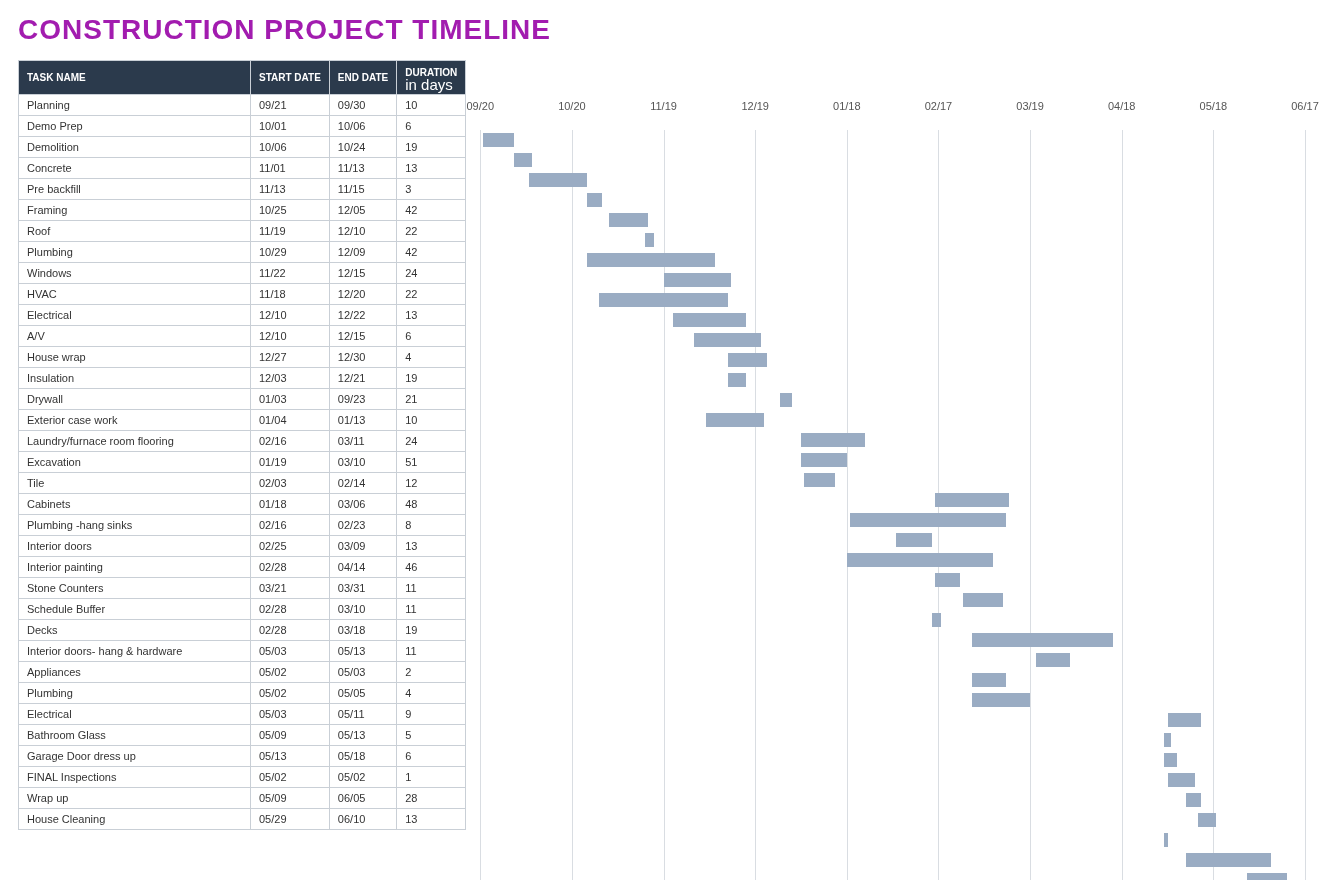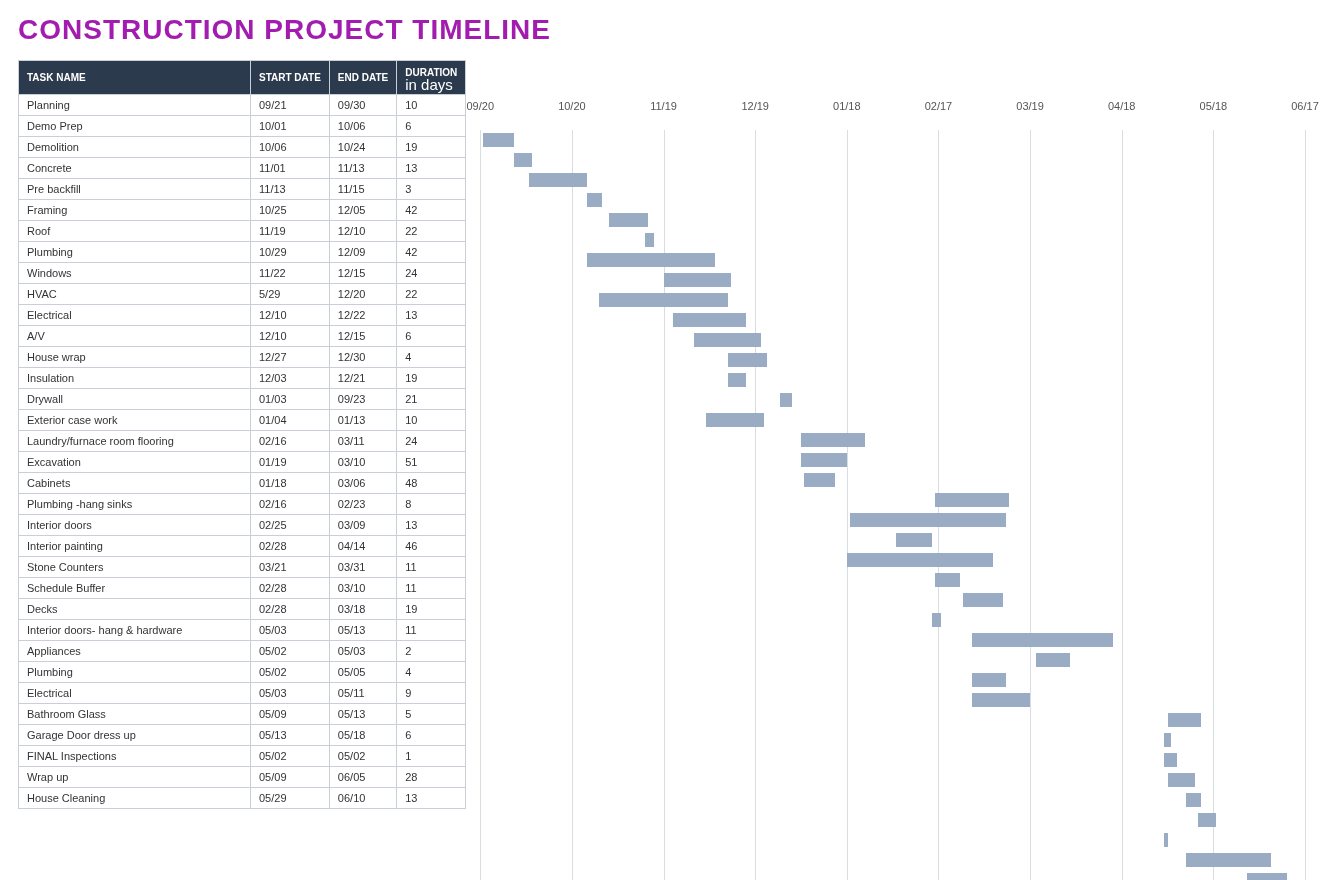--- a/index.html
+++ b/index.html
@@ -182,21 +182,21 @@
             <td class="num">42</td>
           </tr>
           <tr>
             <td>Windows</td>
             <td class="num">11/22</td>
             <td class="num">12/15</td>
             <td class="num">24</td>
           </tr>
           <tr>
             <td>HVAC</td>
-            <td class="num">5/29</td>
+            <td class="num">11/18</td>
             <td class="num">12/20</td>
             <td class="num">22</td>
           </tr>
           <tr>
             <td>Electrical</td>
             <td class="num">12/10</td>
             <td class="num">12/22</td>
             <td class="num">13</td>
           </tr>
           <tr>
@@ -233,20 +233,26 @@
             <td>Laundry/furnace room flooring</td>
             <td class="num">02/16</td>
             <td class="num">03/11</td>
             <td class="num">24</td>
           </tr>
           <tr>
             <td>Excavation</td>
             <td class="num">01/19</td>
             <td class="num">03/10</td>
             <td class="num">51</td>
+          </tr>
+          <tr>
+            <td>Tile</td>
+            <td class="num">02/03</td>
+            <td class="num">02/14</td>
+            <td class="num">12</td>
           </tr>
           <tr>
             <td>Cabinets</td>
             <td class="num">01/18</td>
             <td class="num">03/06</td>
             <td class="num">48</td>
           </tr>
           <tr>
             <td>Plumbing -hang sinks</td>
             <td class="num">02/16</td>

